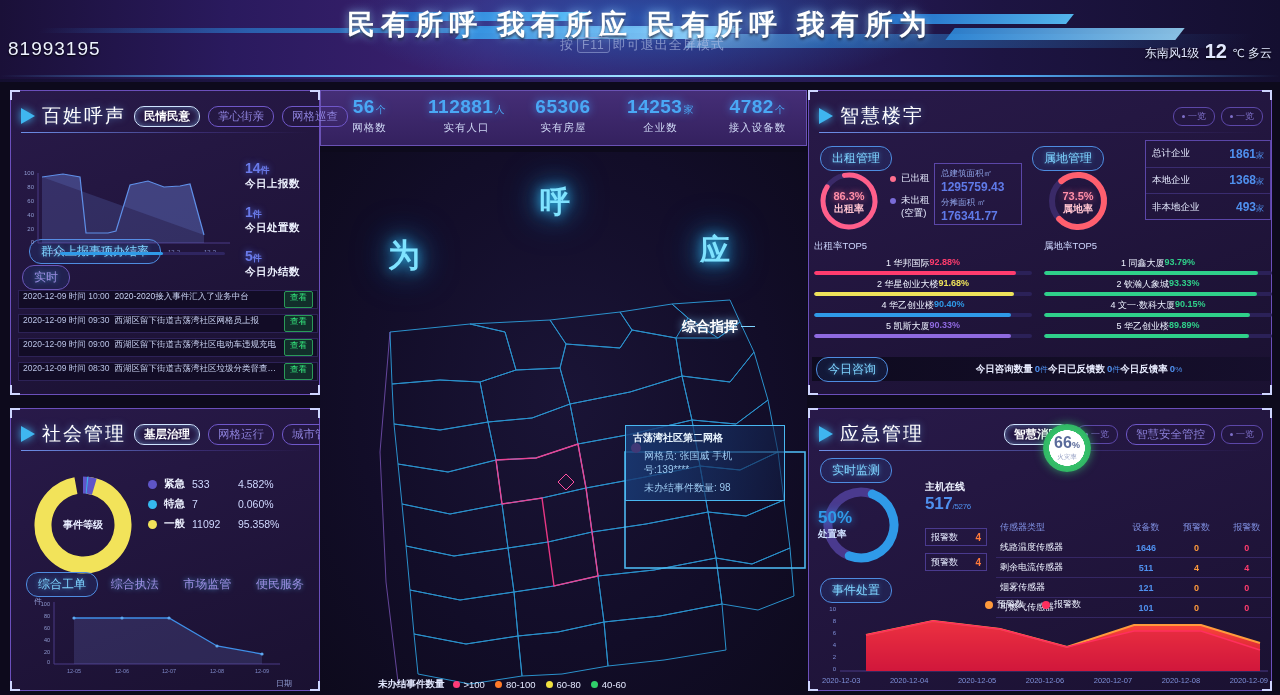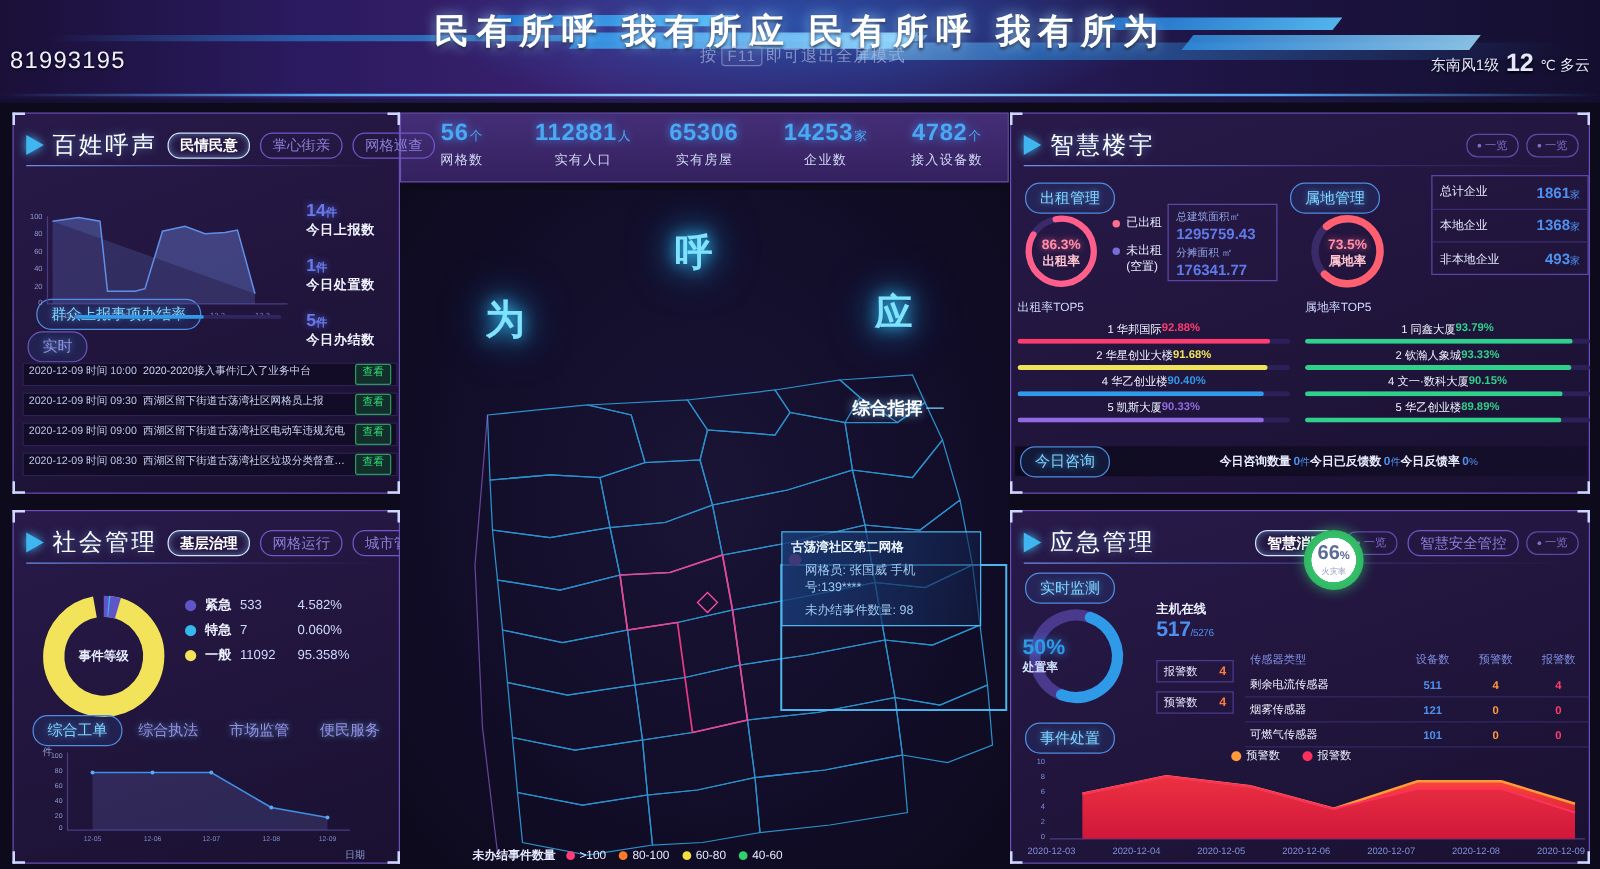--- a/index.html
+++ b/index.html
@@ -774,20 +774,26 @@
     <thead>
         <tr id="sensor-head">
           <th>传感器类型</th>
           <th>设备数</th>
           <th>预警数</th>
           <th>报警数</th>
         </tr>
       </thead>
     <tbody id="sensor-body">
         <tr>
+     <td>线路温度传感器</td>
+     <td class="num">1646</td>
+     <td class="warn">0</td>
+     <td class="alarm">0</td>
+   </tr>
+        <tr>
      <td>剩余电流传感器</td>
      <td class="num">511</td>
      <td class="warn">4</td>
      <td class="alarm">4</td>
    </tr>
         <tr>
      <td>烟雾传感器</td>
      <td class="num">121</td>
      <td class="warn">0</td>
      <td class="alarm">0</td>

